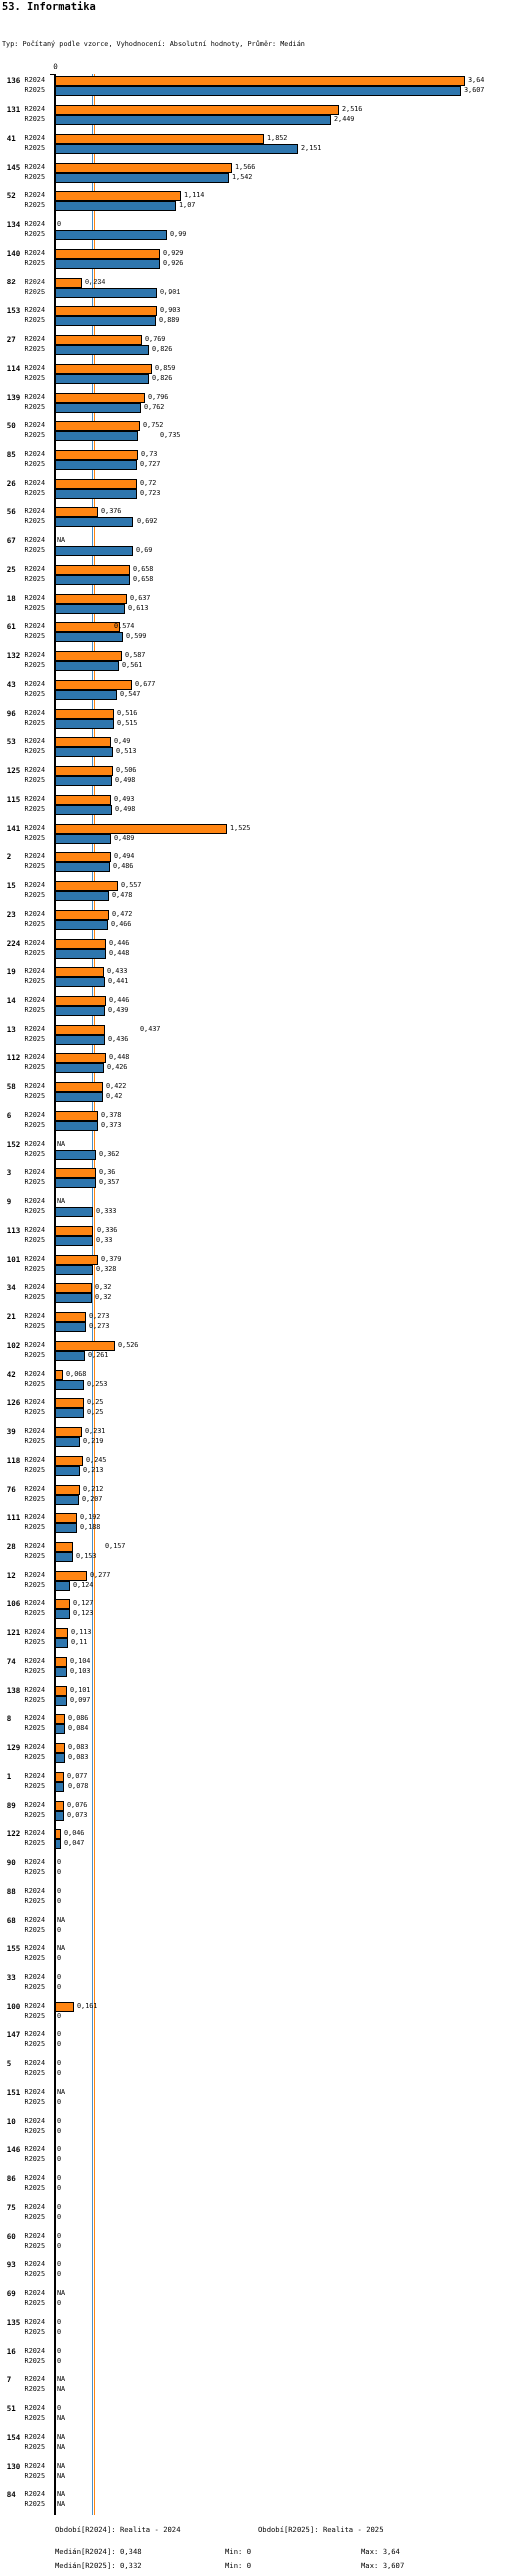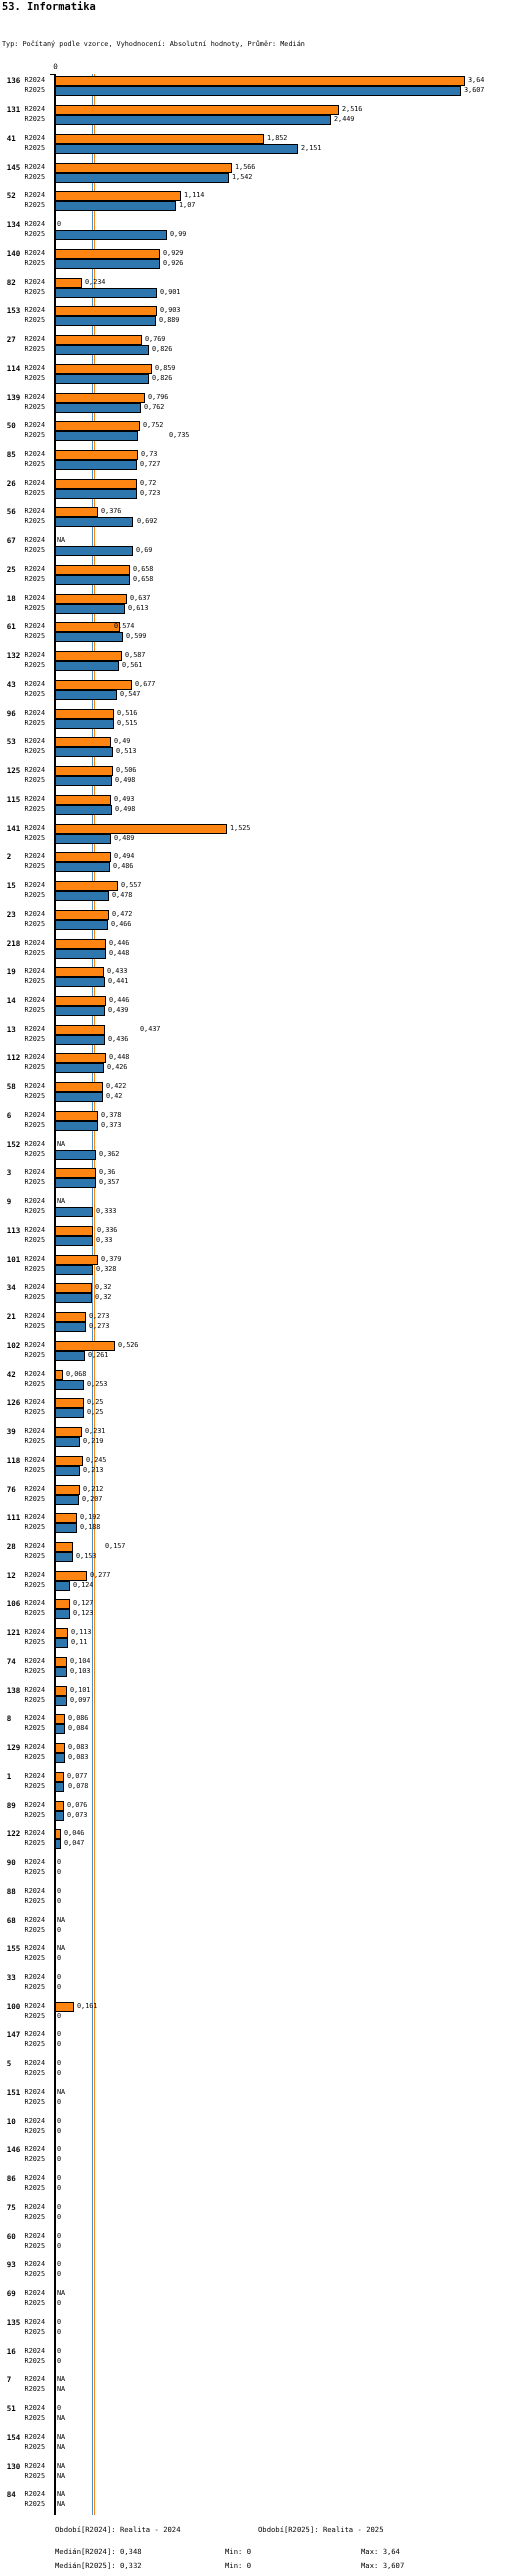--- a/index.html
+++ b/index.html
@@ -135,21 +135,21 @@
       <div class="slabel">R2024</div>
       <div class="bar" style="width: 103px; background: rgb(255, 133, 18);"></div>
       <div class="val" style="left: 163px;">0,929</div>
     </div>
     <div class="row row2">
       <div class="slabel">R2025</div>
       <div class="bar" style="width: 103px; background: rgb(46, 118, 174);"></div>
       <div class="val" style="left: 163px;">0,926</div>
     </div>
   </div>
-      <div class="group" style="top: 278px;">
+      <div class="group" style="top: 278px; font-family: Liberation Mono, monospace;">
     <div class="gid">82</div>
     <div class="row row1">
       <div class="slabel">R2024</div>
       <div class="bar" style="width: 25px; background: rgb(255, 133, 18);"></div>
       <div class="val" style="left: 85px;">0,234</div>
     </div>
     <div class="row row2">
       <div class="slabel">R2025</div>
       <div class="bar" style="width: 100px; background: rgb(46, 118, 174);"></div>
       <div class="val" style="left: 160px;">0,901</div>
@@ -210,21 +210,21 @@
       <div class="group" style="top: 421px;">
     <div class="gid">50</div>
     <div class="row row1">
       <div class="slabel">R2024</div>
       <div class="bar" style="width: 83px; background: rgb(255, 133, 18);"></div>
       <div class="val" style="left: 143px;">0,752</div>
     </div>
     <div class="row row2">
       <div class="slabel">R2025</div>
       <div class="bar" style="width: 81px; background: rgb(46, 118, 174);"></div>
-      <div class="val" style="left: 141px; padding-left: 28px;">0,735</div>
+      <div class="val" style="left: 132px; padding-left: 28px;">0,735</div>
     </div>
   </div>
       <div class="group" style="top: 450px;">
     <div class="gid">85</div>
     <div class="row row1">
       <div class="slabel">R2024</div>
       <div class="bar" style="width: 81px; background: rgb(255, 133, 18);"></div>
       <div class="val" style="left: 141px;">0,73</div>
     </div>
     <div class="row row2">
@@ -435,21 +435,21 @@
       <div class="bar" style="width: 52px; background: rgb(255, 133, 18);"></div>
       <div class="val" style="left: 112px;">0,472</div>
     </div>
     <div class="row row2">
       <div class="slabel">R2025</div>
       <div class="bar" style="width: 51px; background: rgb(46, 118, 174);"></div>
       <div class="val" style="left: 111px;">0,466</div>
     </div>
   </div>
       <div class="group" style="top: 939px;">
-    <div class="gid">218</div>
+    <div class="gid">224</div>
     <div class="row row1">
       <div class="slabel">R2024</div>
       <div class="bar" style="width: 49px; background: rgb(255, 133, 18);"></div>
       <div class="val" style="left: 109px;">0,446</div>
     </div>
     <div class="row row2">
       <div class="slabel">R2025</div>
       <div class="bar" style="width: 49px; background: rgb(46, 118, 174);"></div>
       <div class="val" style="left: 109px;">0,448</div>
     </div>

